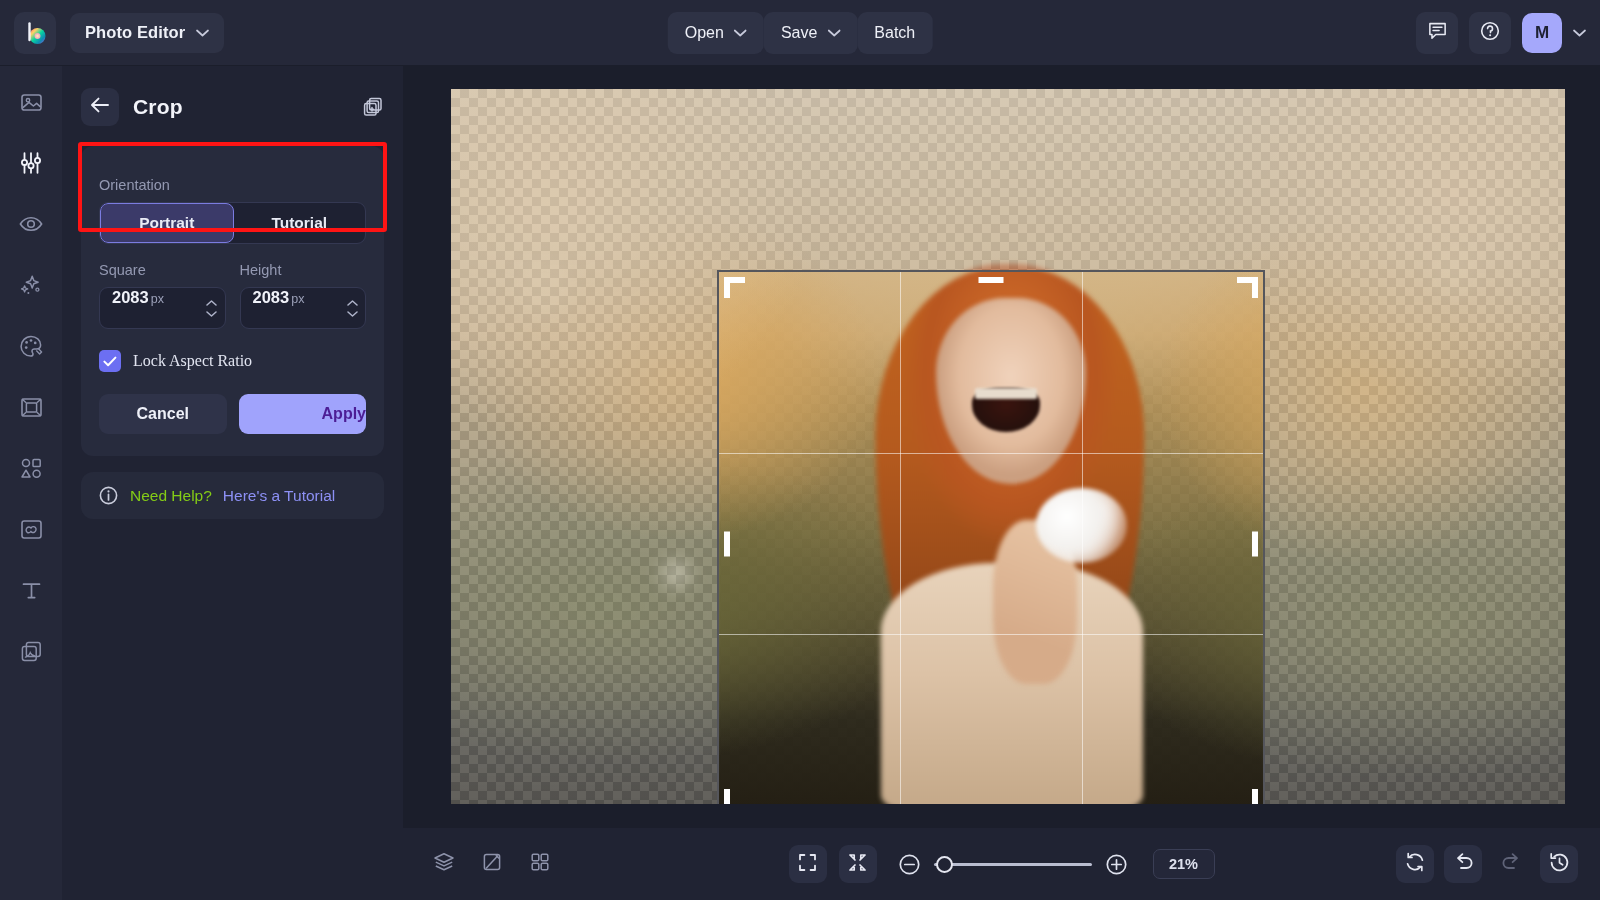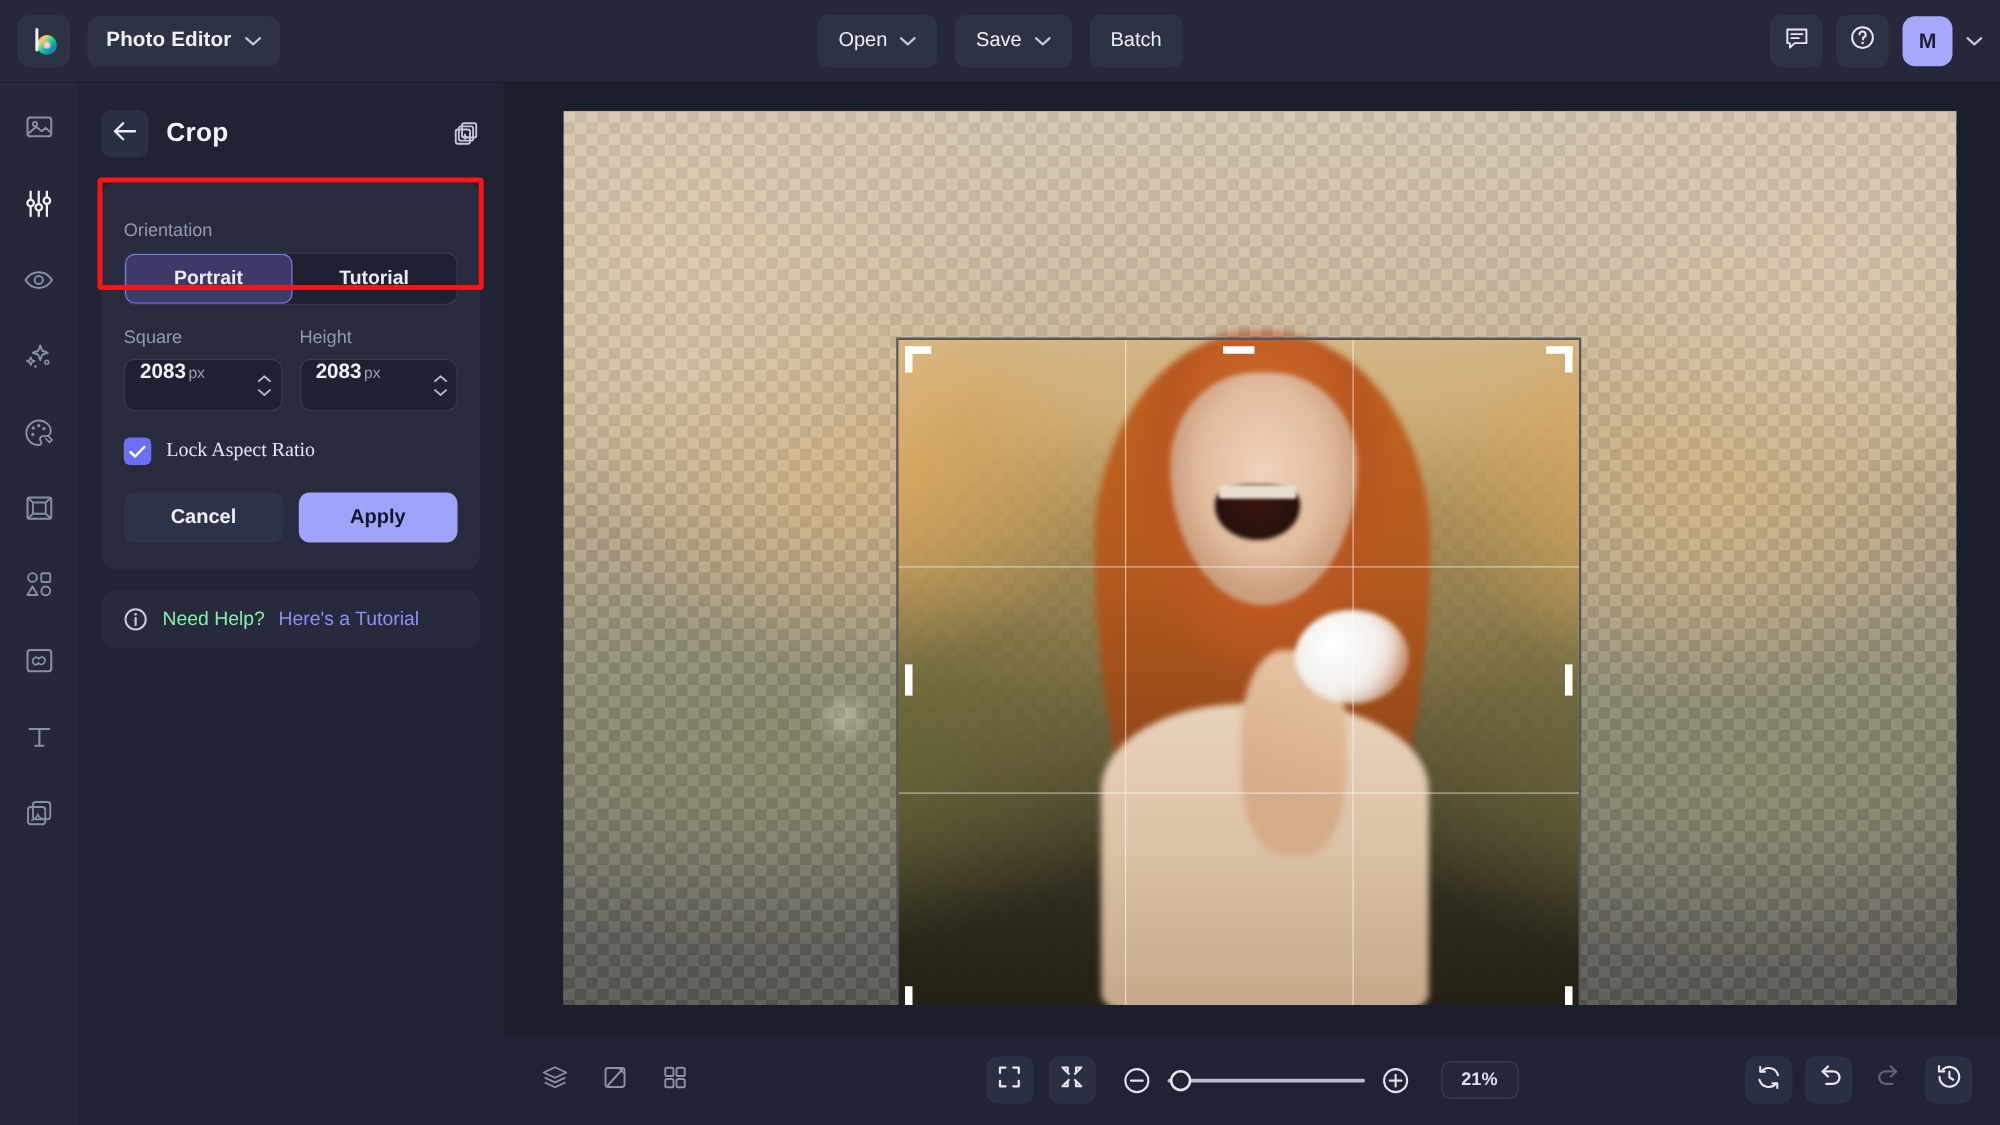--- a/index.html
+++ b/index.html
@@ -23,21 +23,21 @@
     background: #2e3245; display: flex; align-items: center; justify-content: center;
   }
   .logo-mark { position: relative; width: 26px; height: 26px; }
   .app-pill {
     margin-left: 14px; height: 40px; padding: 0 15px; border-radius: 9px;
     background: #2e3245; display: flex; align-items: center; gap: 11px;
     color: #eef0f7; font-size: 16.5px; font-weight: 600; letter-spacing: .1px;
   }
   .center-group {
     position: absolute; left: 50%; transform: translateX(-50%);
-    display: flex; align-items: flex-start; gap: 14px;
+    display: flex; align-items: flex-start; 
   }
   .tb-btn {
     height: 42px; padding: 0 17px; border-radius: 9px; background: #2e3245;
     display: flex; align-items: center; gap: 10px;
     color: #eef0f7; font-size: 16px; font-weight: 500; border: none;
     font-family: inherit; cursor: pointer;
   }
   .right-group {
     position: absolute; right: 14px; display: flex; align-items: center; gap: 11px;
   }
@@ -133,27 +133,27 @@
     display: flex; align-items: center; justify-content: center; cursor: pointer;
   }
   .check-label { color: #e2e5f1; font-size: 16px; }
 
   .actions { display: flex; gap: 12px; }
   .btn {
     flex: 1; height: 40px; border-radius: 9px; border: none; cursor: pointer;
     font-family: inherit; font-size: 16px; font-weight: 600;
   }
   .btn-ghost { background: #2f3349; color: #eef0f8; }
-  .btn-primary { background: #a0a3fc; color: #0f172a; }
+  .btn-primary { background: #a0a3fc; color: #4c1d95; text-align: right; }
 
   .help-card {
     margin-top: 16px; background: #262a3b; border-radius: 12px;
     height: 47px; display: flex; align-items: center; gap: 11px; padding: 0 17px;
   }
-  .help-text { color: #86efac; font-size: 15.5px; }
+  .help-text { color: #84cc16; font-size: 15.5px; }
   .help-link { color: #8d90f5; font-size: 15.5px; cursor: pointer; }
 
   
   .stage {
     position: absolute; left: 403px; top: 66px; width: 1197px; height: 762px;
     background: #1b1e2b;
   }
   .canvas {
     position: absolute; left: 48px; top: 23px; width: 1114px; height: 715px;
     background-color: #c9ccd1;

